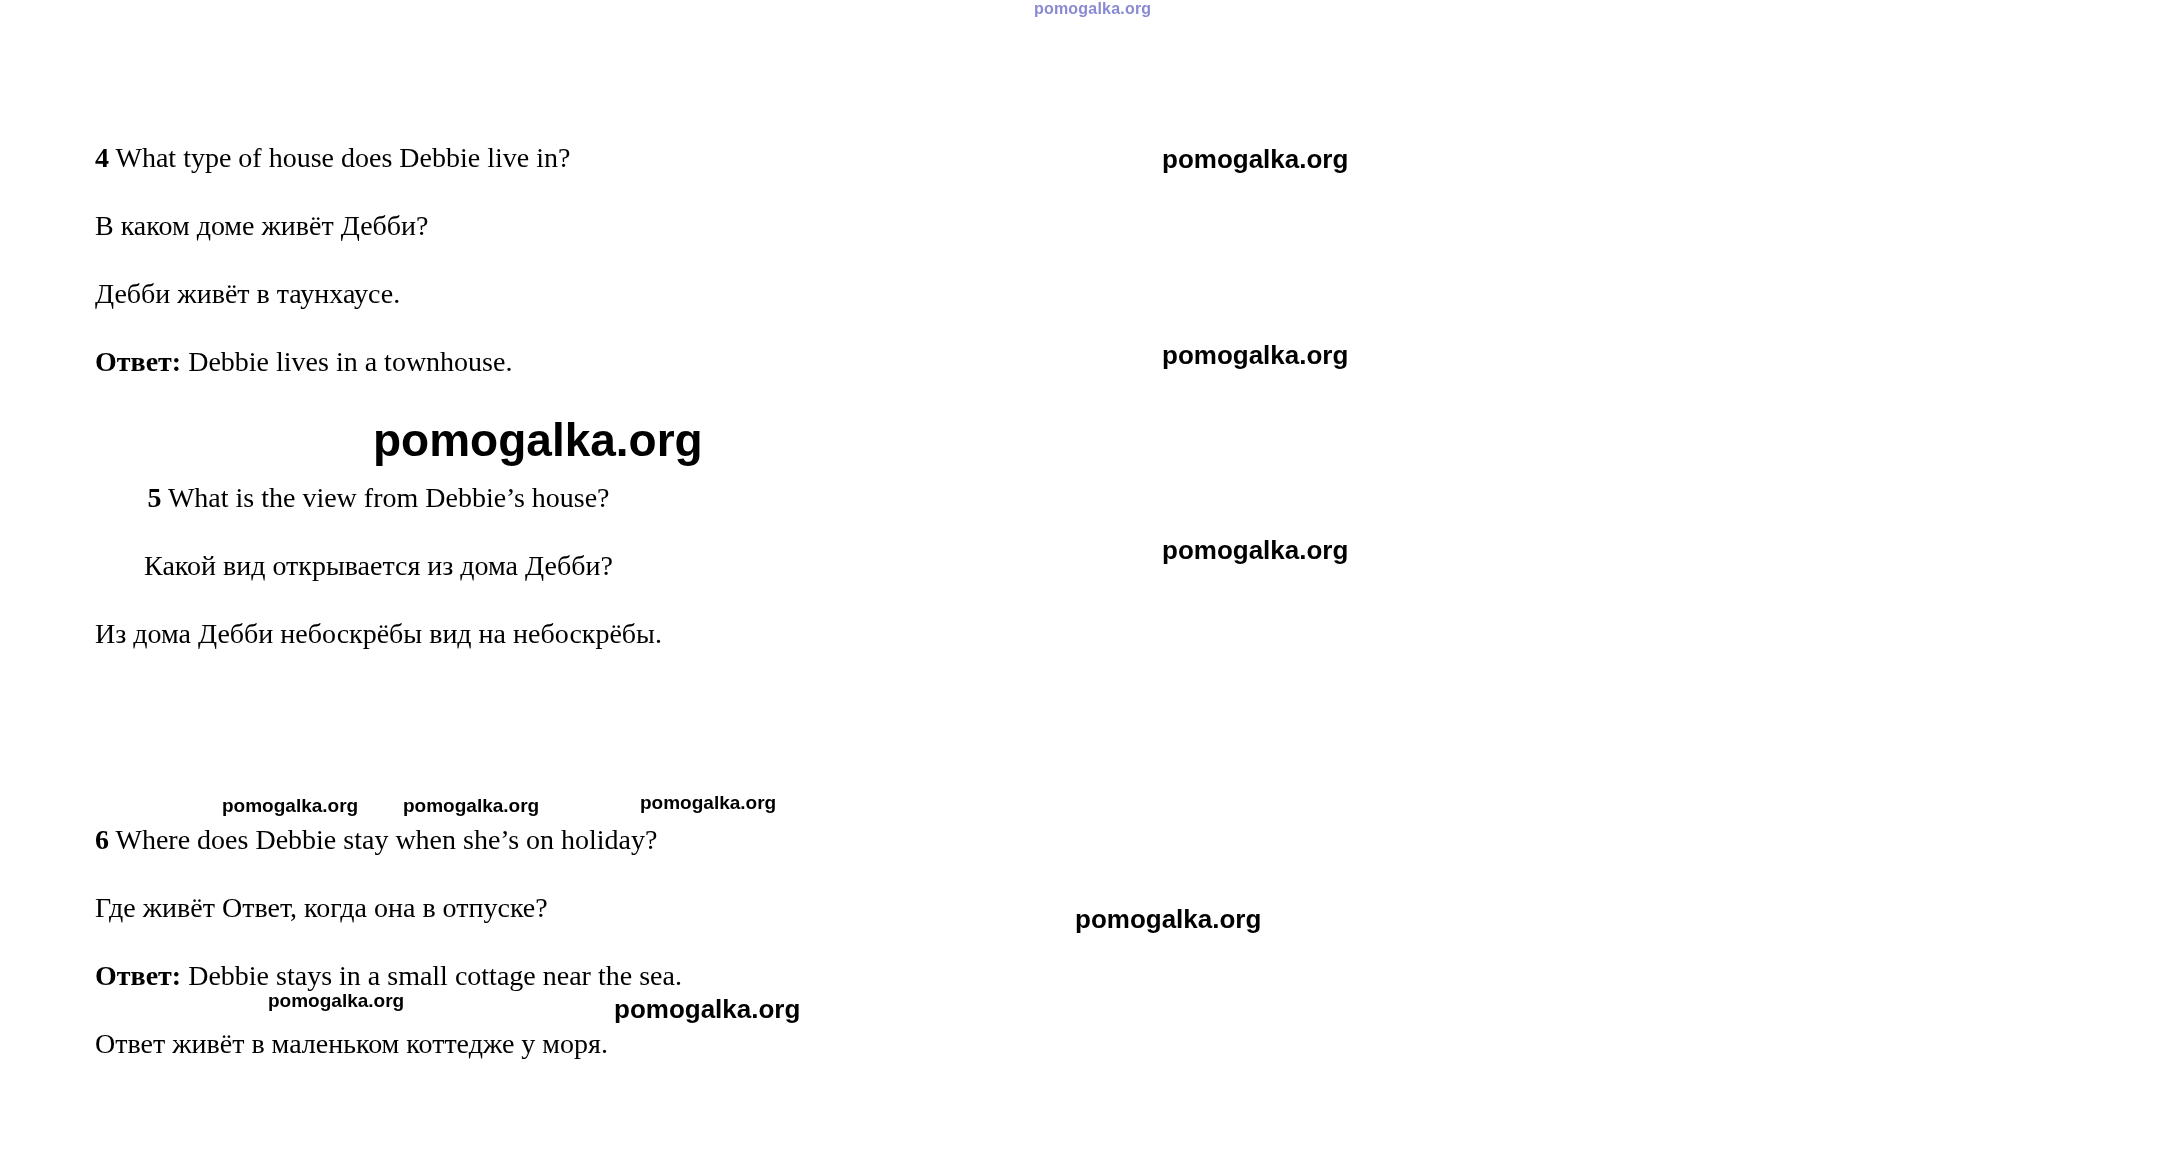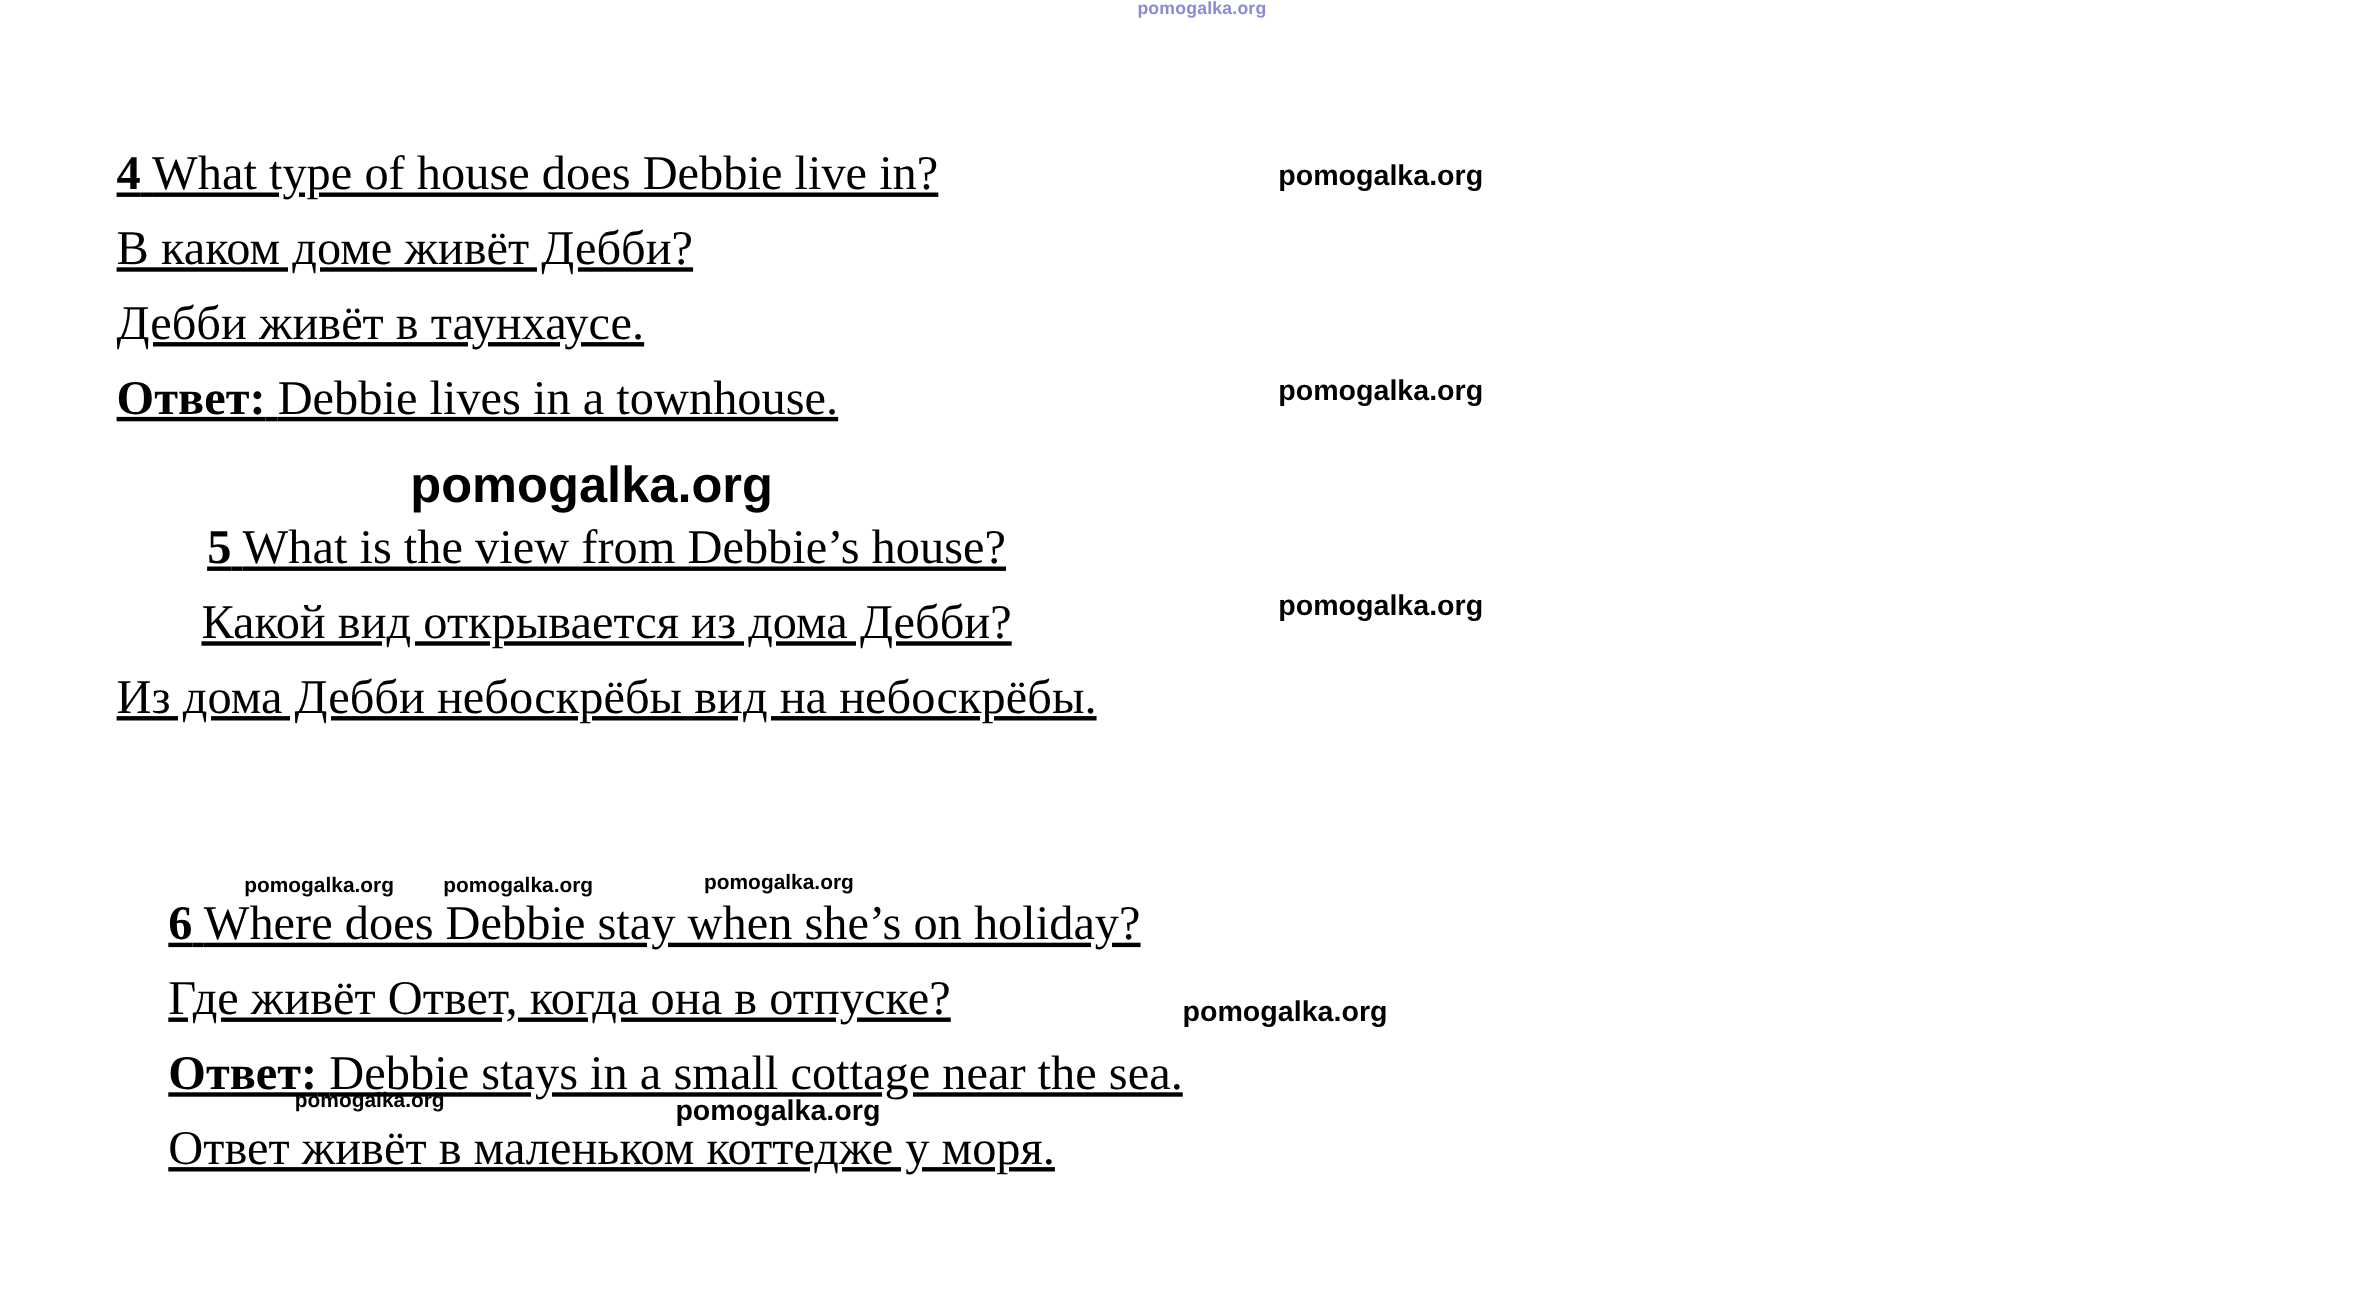--- a/index.html
+++ b/index.html
@@ -30,32 +30,31 @@
     font-size: 16px;
     font-weight: 700;
     color: #8a8ad4;
     letter-spacing: 0.2px;
     white-space: nowrap;
   }
 
   
   .qblock {
     position: absolute;
-    left: 106px;
-    font-size: 44px;
+    left: 95px;
+    font-size: 28px;
     line-height: 68px;
     white-space: nowrap;
-    text-decoration: underline;
   }
   .qblock .line { display: block; }
   .lead { font-weight: 700; }
 
   #block-4 { top: 124px; }
   #block-5 { top: 464px; text-align: center; }
-  #block-6 { top: 806px; margin-left: 47px; }
+  #block-6 { top: 806px; }
 
   
   .wm {
     position: absolute;
     font-family: "Liberation Sans", sans-serif;
     font-weight: 700;
     color: #000000;
     white-space: nowrap;
   }
   .wm-big { font-size: 46px; }

